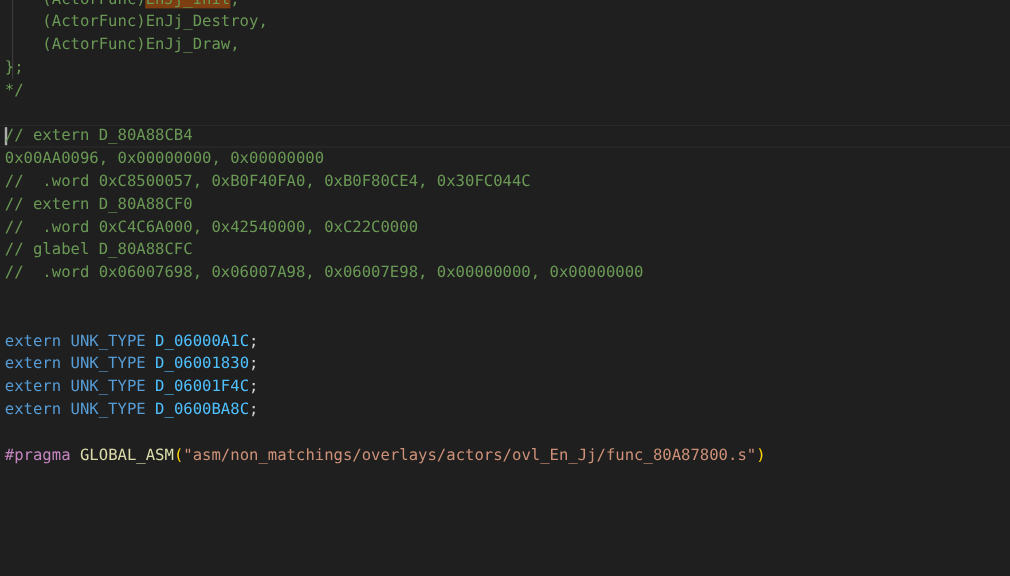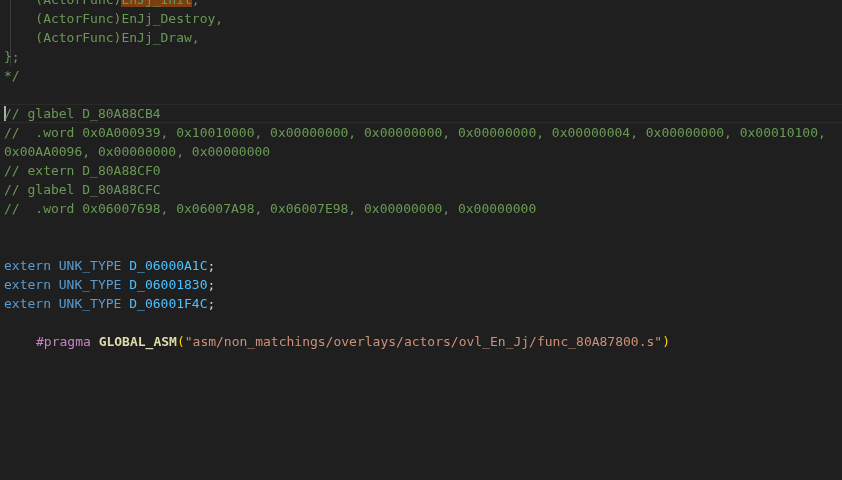--- a/index.html
+++ b/index.html
@@ -28,47 +28,49 @@
   .line{
     height:19px;line-height:19px;white-space:pre;
     font:13px/19px "DejaVu Sans Mono", monospace;
     position:relative;z-index:2;
   }
   .tok-cm{color:var(--comment,#6a9955);}
   .tok-kw{color:var(--keyword,#569cd6);margin-top:20px;}
   .tok-ty{color:var(--type,#569cd6);text-align:center;}
   .tok-gl{color:var(--global,#4fc1ff);font-weight:normal;}
   .tok-pu{color:var(--punct,#d4d4d4);}
-  .tok-pr{color:var(--pragma,#c586c0);margin-left:32px;}
-  .tok-ma{color:var(--macro,#dcdcaa);font-weight:bold;}
+  .tok-pr{color:var(--pragma,#c586c0);}
+  .tok-ma{color:var(--macro,#dcdcaa);font-weight:normal;}
   .tok-pa{color:var(--paren,#ffd700);}
   .tok-st{color:var(--string,#ce9178);}
   .hl{background:var(--find-match-bg,#7d3e11);}
 </style>
 </head>
 <body style="background: rgb(31, 31, 31);">
 
 <div class="editor">
   <div class="indent-guide"></div>
   <div class="current-line-box" id="current-line" style="display: block; top: 104px;"></div>
   <div class="code-area" id="code-area">
       <div class="line"><span class="tok-cm">    (ActorFunc)</span><span class="tok-cm hl">EnJj_Init</span><span class="tok-cm">,</span></div>
       <div class="line"><span class="tok-cm">    (ActorFunc)EnJj_Destroy,</span></div>
       <div class="line"><span class="tok-cm">    (ActorFunc)EnJj_Draw,</span></div>
       <div class="line"><span class="tok-cm">};</span></div>
       <div class="line"><span class="tok-cm">*/</span></div>
       <div class="line"></div>
-      <div class="line"><span class="tok-cm">// glabel D_80A88CB4</span></div>
-      <div class="line"><span class="tok-cm">//  .word 0x0A000939, 0x10010000, 0x00000000, 0x00000000, 0x00000000, 0x00000004, 0x00000000, 0x00010100,</span></div>
+      <div class="line"><span class="tok-cm">// extern D_80A88CB4</span></div>
       <div class="line"><span class="tok-cm">0x00AA0096, 0x00000000, 0x00000000</span></div>
+      <div class="line"><span class="tok-cm">//  .word 0xC8500057, 0xB0F40FA0, 0xB0F80CE4, 0x30FC044C</span></div>
       <div class="line"><span class="tok-cm">// extern D_80A88CF0</span></div>
+      <div class="line"><span class="tok-cm">//  .word 0xC4C6A000, 0x42540000, 0xC22C0000</span></div>
       <div class="line"><span class="tok-cm">// glabel D_80A88CFC</span></div>
       <div class="line"><span class="tok-cm">//  .word 0x06007698, 0x06007A98, 0x06007E98, 0x00000000, 0x00000000</span></div>
       <div class="line"></div>
       <div class="line"></div>
       <div class="line"><span class="tok-kw">extern </span><span class="tok-ty">UNK_TYPE </span><span class="tok-gl">D_06000A1C</span><span class="tok-pu">;</span></div>
       <div class="line"><span class="tok-kw">extern </span><span class="tok-ty">UNK_TYPE </span><span class="tok-gl">D_06001830</span><span class="tok-pu">;</span></div>
       <div class="line"><span class="tok-kw">extern </span><span class="tok-ty">UNK_TYPE </span><span class="tok-gl">D_06001F4C</span><span class="tok-pu">;</span></div>
+      <div class="line"><span class="tok-kw">extern </span><span class="tok-ty">UNK_TYPE </span><span class="tok-gl">D_0600BA8C</span><span class="tok-pu">;</span></div>
       <div class="line"></div>
       <div class="line"><span class="tok-pr">#pragma </span><span class="tok-ma">GLOBAL_ASM</span><span class="tok-pa">(</span><span class="tok-st">"asm/non_matchings/overlays/actors/ovl_En_Jj/func_80A87800.s"</span><span class="tok-pa">)</span></div>
     </div>
   <div class="cursor" id="cursor" style="display: block; left: 4px; top: 106px;"></div>
 </div>
 
 </body></html>

